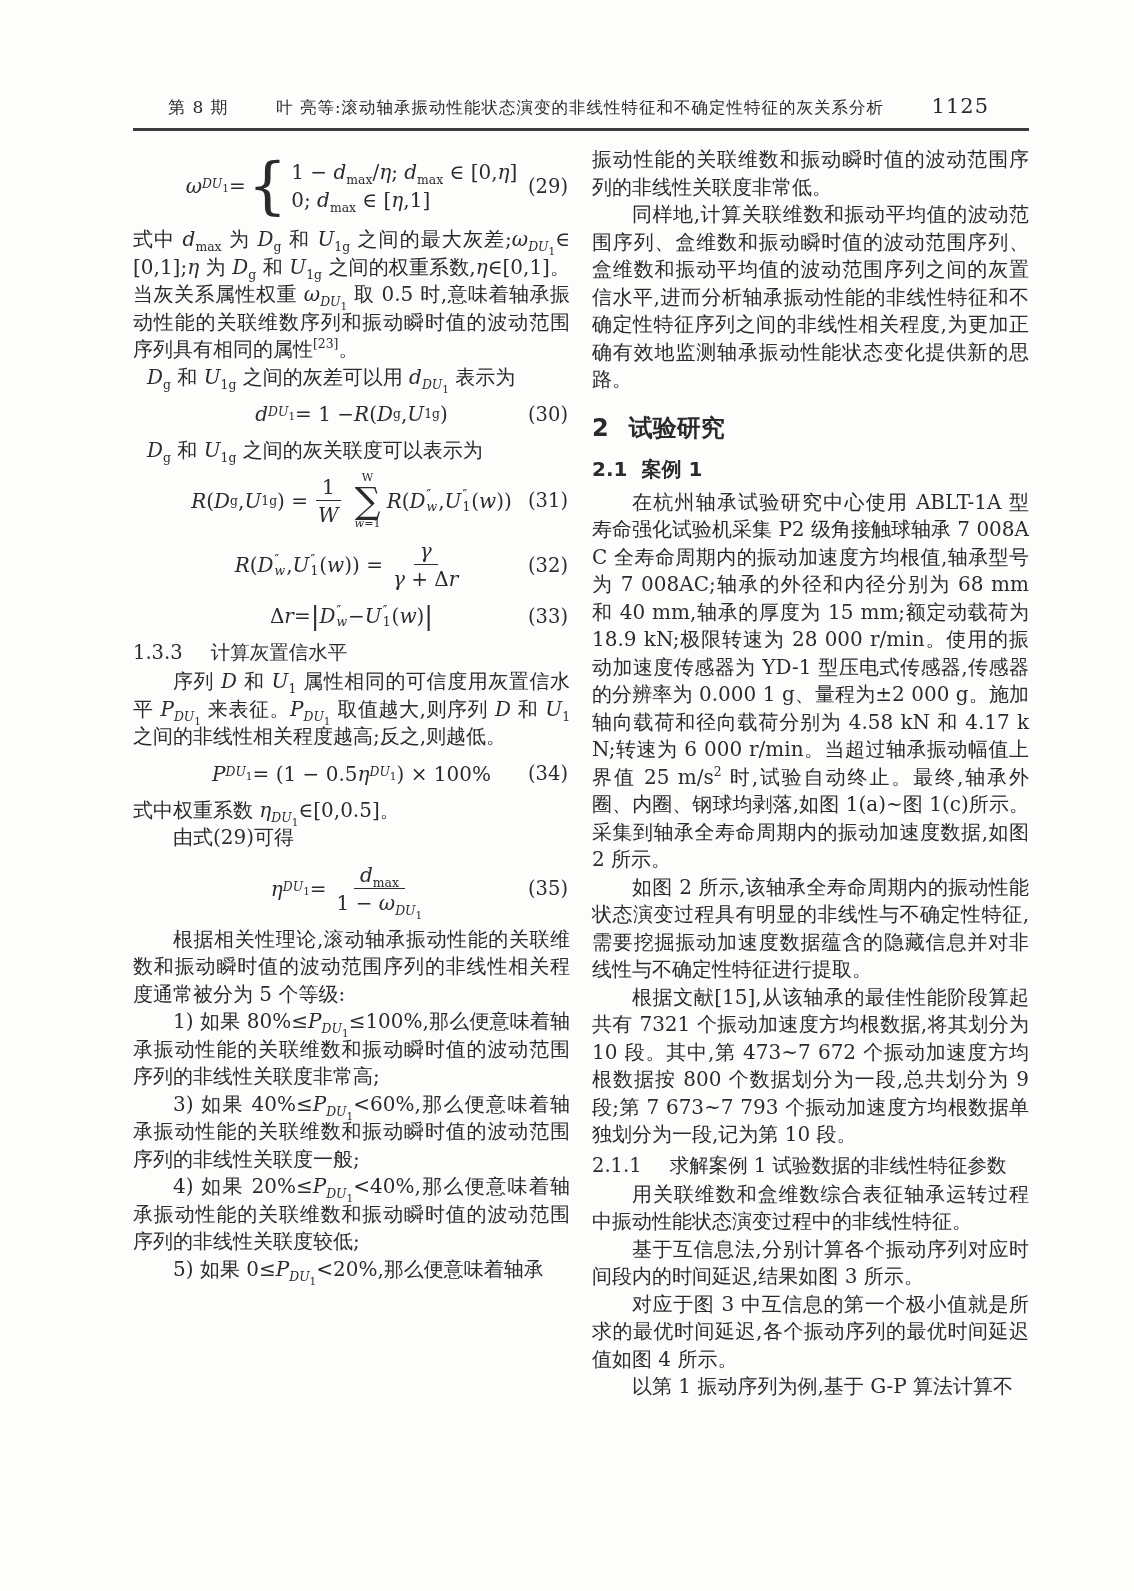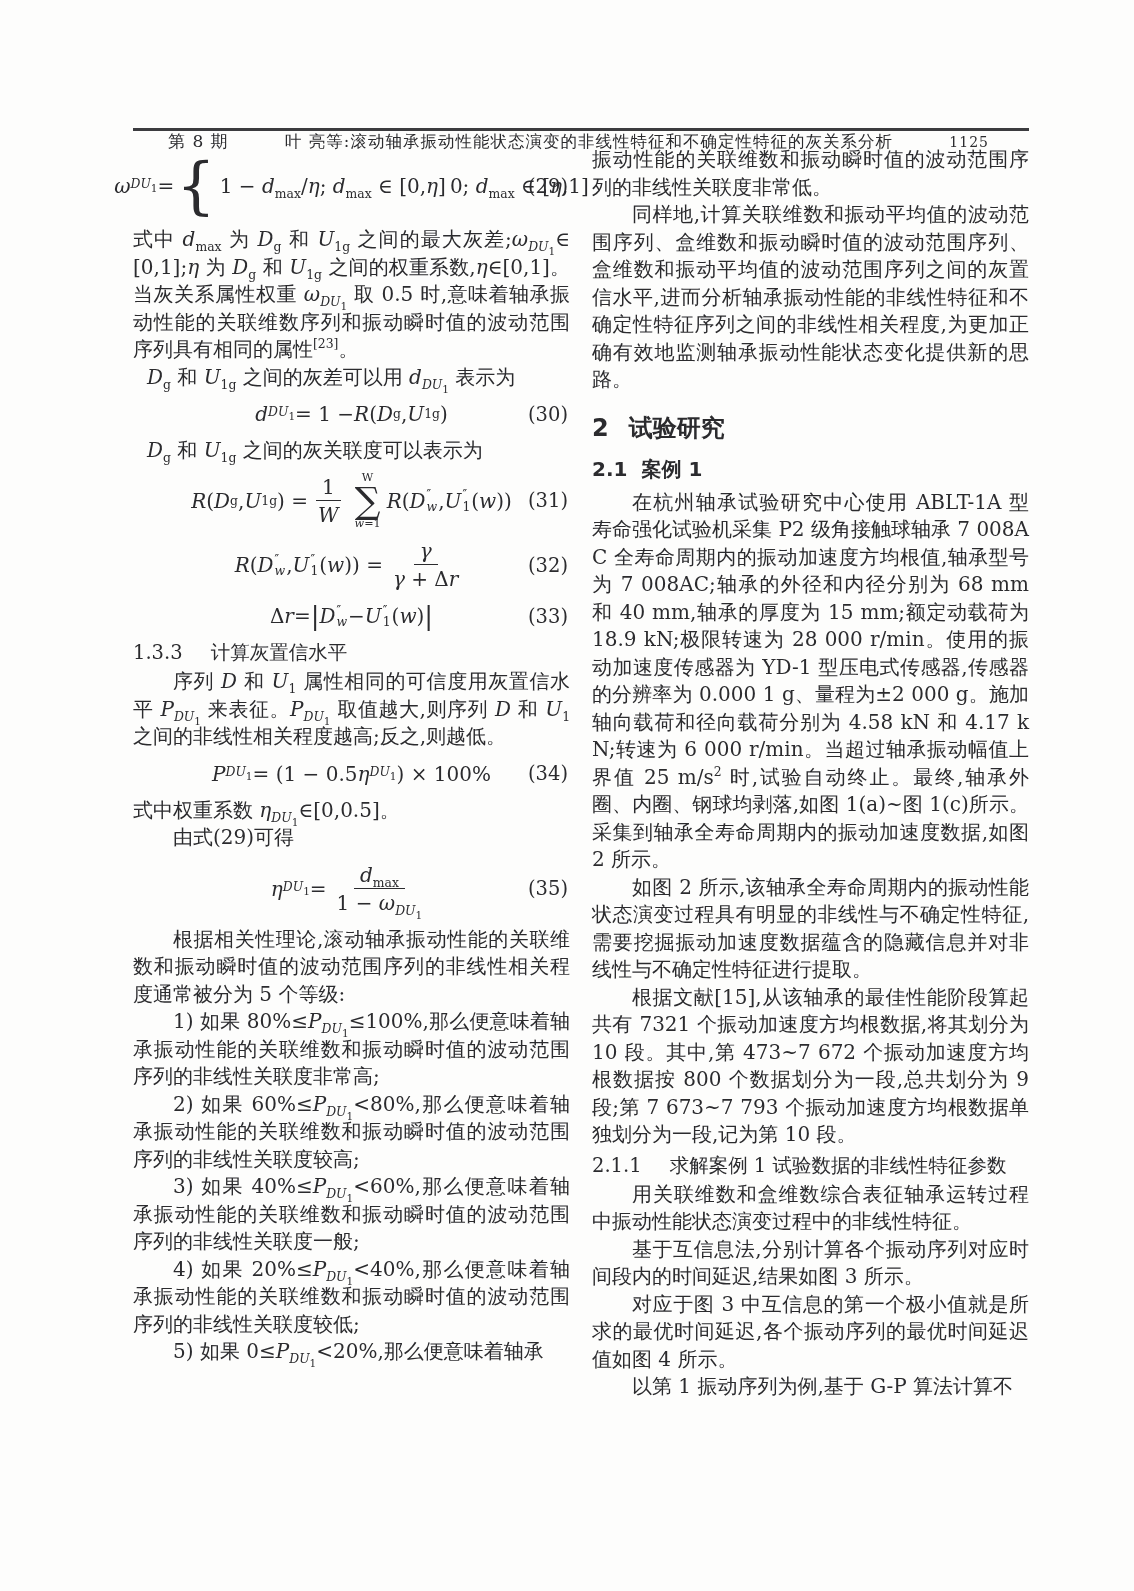--- a/index.html
+++ b/index.html
@@ -9,21 +9,21 @@
     font-family:"DejaVu Serif",serif;
   }
   .header{
     position:absolute;top:94px;left:133px;width:896px;
     display:flex;align-items:baseline;
     font-size:17px;letter-spacing:1px;
     padding:0;box-sizing:border-box;
   }
   .header .issue{margin-left:35px;white-space:nowrap;}
   .header .rtitle{flex:1;text-align:center;white-space:nowrap;font-size:16.5px;}
-  .header .pageno{margin-right:40px;white-space:nowrap;font-size:14px;margin-top:40px;}
+  .header .pageno{margin-right:40px;white-space:nowrap;font-size:21px;}
   .header-rule{
     position:absolute;top:128px;left:133px;width:896px;height:3px;
     border-top:2px solid #3c3c3f;border-bottom:1px solid #3c3c3f;box-sizing:border-box;
   }
   .columns{
     position:absolute;top:146px;left:133px;width:896px;
     display:flex;gap:22px;
   }
   .col{width:437px;box-sizing:border-box;}
   .para{
@@ -53,21 +53,21 @@
   sub,sup{font-size:0.62em;line-height:0;}
   .s2{font-size:0.85em;vertical-align:-0.35em;line-height:0;}
   .frac{display:inline-flex;flex-direction:column;align-items:center;vertical-align:middle;margin:0 4px;line-height:1.2;}
   .frac .fn{padding:0 6px 1px;border-bottom:1.3px solid currentColor;}
   .frac .fd{padding:2px 6px 0;}
   .sum{display:inline-flex;flex-direction:column;align-items:center;vertical-align:middle;margin:0 6px;line-height:1;}
   .sum .lim{font-size:0.56em;line-height:1.1;}
   .sum .sym{font-size:1.8em;line-height:0.95;}
   .cases{display:inline-flex;align-items:center;vertical-align:middle;margin-left:2px;}
   .cases .brace{font-size:3.1em;font-weight:200;line-height:0.85;margin-right:4px;}
-  .cases .rows{display:inline-flex;flex-direction:row;gap:4px;text-align:left;}
+  .cases .rows{display:inline-flex;flex-direction:column;gap:4px;text-align:left;}
   .ss{display:inline-flex;flex-direction:column;align-items:flex-start;vertical-align:-0.5em;line-height:0.95;font-size:0.62em;margin:0 1px;}
   .vb{font-size:1.3em;vertical-align:-0.1em;font-style:normal;}
   .eq i, .para i{font-family:"DejaVu Serif",serif;}
 </style>
 </head>
 <body>
 
 <div class="page">
 
   <div class="header">
@@ -150,21 +150,20 @@
       <p class="para">由式(29)可得</p>
       <div class="eq" style="min-height:60px">
         <span class="eq-body"><i>η</i><sub><i>DU</i><span class="s2">1</span></sub> = <span class="frac">
               <span class="fn"><i>d</i><sub>max</sub></span>
               <span class="fd">1 − <i>ω</i><sub><i>DU</i><span class="s2">1</span></sub></span>
             </span></span>
         <span class="eq-num">(35)</span>
       </div>
       <p class="para">根据相关性理论,滚动轴承振动性能的关联维数和振动瞬时值的波动范围序列的非线性相关程度通常被分为 5 个等级:</p>
       <p class="para">1) 如果 80%≤<i>P</i><sub><i>DU</i><span class="s2">1</span></sub>≤100%,那么便意味着轴承振动性能的关联维数和振动瞬时值的波动范围序列的非线性关联度非常高;</p>
-      <p class="para">2) 如果 60%≤<i>P</i><sub><i>DU</i><span class="s2">1</span></sub>&lt;80%,那么便意味着轴承振动性能的关联维数和振动瞬时值的波动范围序列的非线性关联度较高;</p>
       <p class="para">3) 如果 40%≤<i>P</i><sub><i>DU</i><span class="s2">1</span></sub>&lt;60%,那么便意味着轴承振动性能的关联维数和振动瞬时值的波动范围序列的非线性关联度一般;</p>
       <p class="para">4) 如果 20%≤<i>P</i><sub><i>DU</i><span class="s2">1</span></sub>&lt;40%,那么便意味着轴承振动性能的关联维数和振动瞬时值的波动范围序列的非线性关联度较低;</p>
       <p class="para">5) 如果 0≤<i>P</i><sub><i>DU</i><span class="s2">1</span></sub>&lt;20%,那么便意味着轴承</p>
     </section>
 
     <section class="col">
       <p class="para noindent">振动性能的关联维数和振动瞬时值的波动范围序列的非线性关联度非常低。</p>
       <p class="para">同样地,计算关联维数和振动平均值的波动范围序列、盒维数和振动瞬时值的波动范围序列、盒维数和振动平均值的波动范围序列之间的灰置信水平,进而分析轴承振动性能的非线性特征和不确定性特征序列之间的非线性相关程度,为更加正确有效地监测轴承振动性能状态变化提供新的思路。</p>
       <div class="h1">
         <span>2</span>

